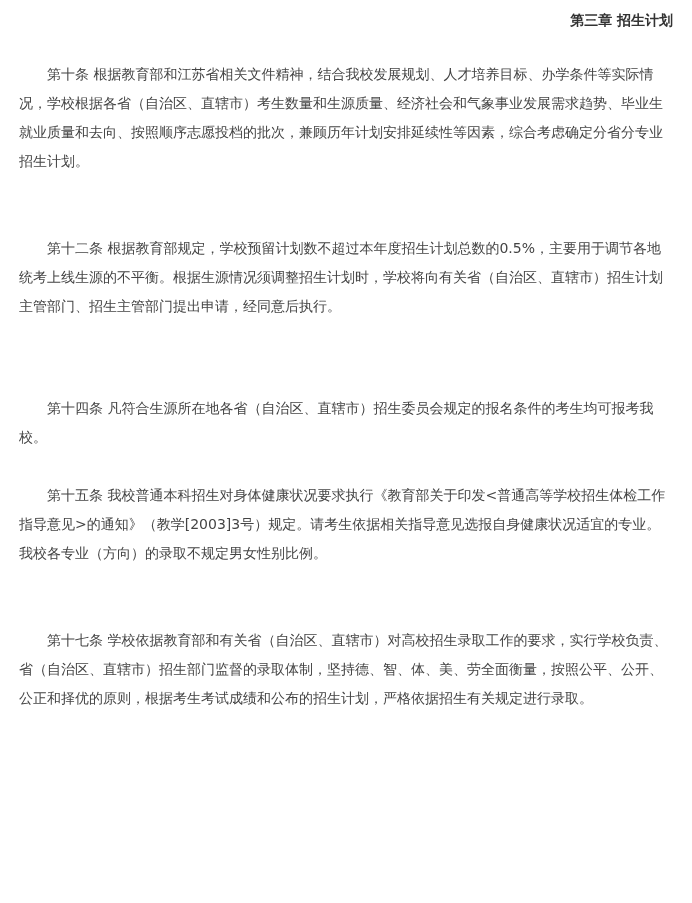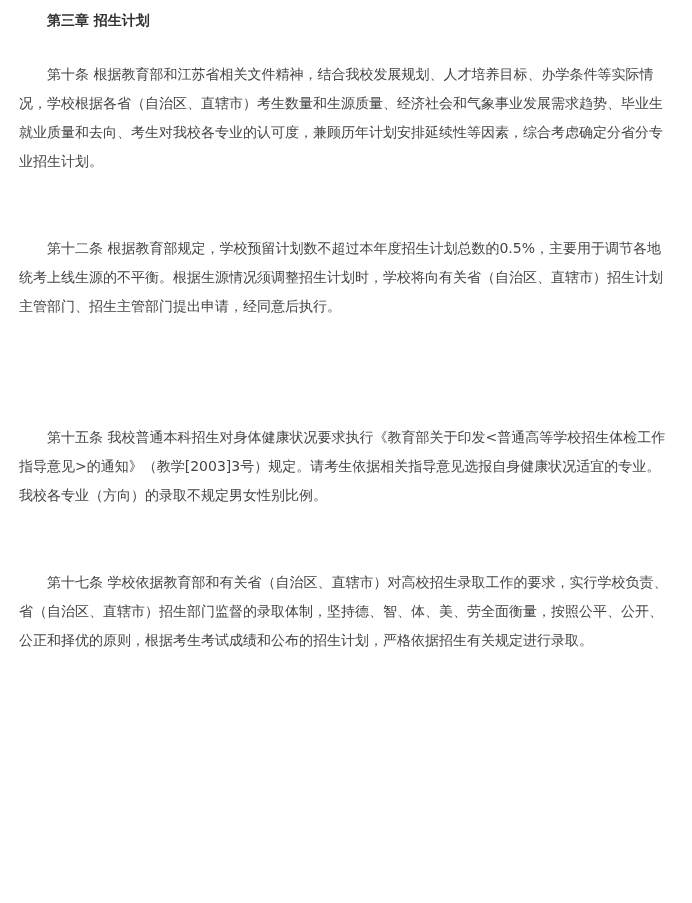--- a/index.html
+++ b/index.html
@@ -1,34 +1,35 @@
 <!DOCTYPE html>
 <html><head>
 <meta charset="utf-8">
 <style>
   html, body { margin:0; padding:0; background:#ffffff; }
   body { width:692px; height:903px; overflow:hidden; font-family:"DejaVu Sans", sans-serif; color:#333333; }
   .doc { padding:0 19px 0 19px; }
   .heading { font-size:14px; font-weight:bold; line-height:22px; margin:10px 0 0 0; padding-left:28px; color:#333; height:22px; }
   .para { font-size:14px; line-height:29px; text-indent:28px; margin:0; color:#444; }
   .gap { height:29px; }
-  .h1 { margin-top:9px; }
+  .h1 { margin-top:9px;text-align:right; }
 </style>
 </head>
 <body>
 
 <div class="doc">
   <div class="heading h1">第三章  招生计划</div>
   <div class="gap"></div>
-  <p class="para">第十条 根据教育部和江苏省相关文件精神，结合我校发展规划、人才培养目标、办学条件等实际情况，学校根据各省（自治区、直辖市）考生数量和生源质量、经济社会和气象事业发展需求趋势、毕业生就业质量和去向、考生对我校各专业的认可度，兼顾历年计划安排延续性等因素，综合考虑确定分省分专业招生计划。</p>
+  <p class="para">第十条 根据教育部和江苏省相关文件精神，结合我校发展规划、人才培养目标、办学条件等实际情况，学校根据各省（自治区、直辖市）考生数量和生源质量、经济社会和气象事业发展需求趋势、毕业生就业质量和去向、按照顺序志愿投档的批次，兼顾历年计划安排延续性等因素，综合考虑确定分省分专业招生计划。</p>
   <div class="gap"></div>
   <div class="gap"></div>
   <p class="para">第十二条 根据教育部规定，学校预留计划数不超过本年度招生计划总数的0.5%，主要用于调节各地统考上线生源的不平衡。根据生源情况须调整招生计划时，学校将向有关省（自治区、直辖市）招生计划主管部门、招生主管部门提出申请，经同意后执行。</p>
   <div class="gap"></div>
   <div class="gap" style="height:22px"></div>
   <div class="gap" style="height:22px"></div>
+  <p class="para">第十四条 凡符合生源所在地各省（自治区、直辖市）招生委员会规定的报名条件的考生均可报考我校。</p>
   <div class="gap"></div>
   <p class="para">第十五条 我校普通本科招生对身体健康状况要求执行《教育部关于印发&lt;普通高等学校招生体检工作指导意见&gt;的通知》（教学[2003]3号）规定。请考生依据相关指导意见选报自身健康状况适宜的专业。我校各专业（方向）的录取不规定男女性别比例。</p>
   <div class="gap"></div>
   <div class="gap"></div>
   <p class="para">第十七条 学校依据教育部和有关省（自治区、直辖市）对高校招生录取工作的要求，实行学校负责、省（自治区、直辖市）招生部门监督的录取体制，坚持德、智、体、美、劳全面衡量，按照公平、公开、公正和择优的原则，根据考生考试成绩和公布的招生计划，严格依据招生有关规定进行录取。</p>
 
 </div>
 
 </body></html>

